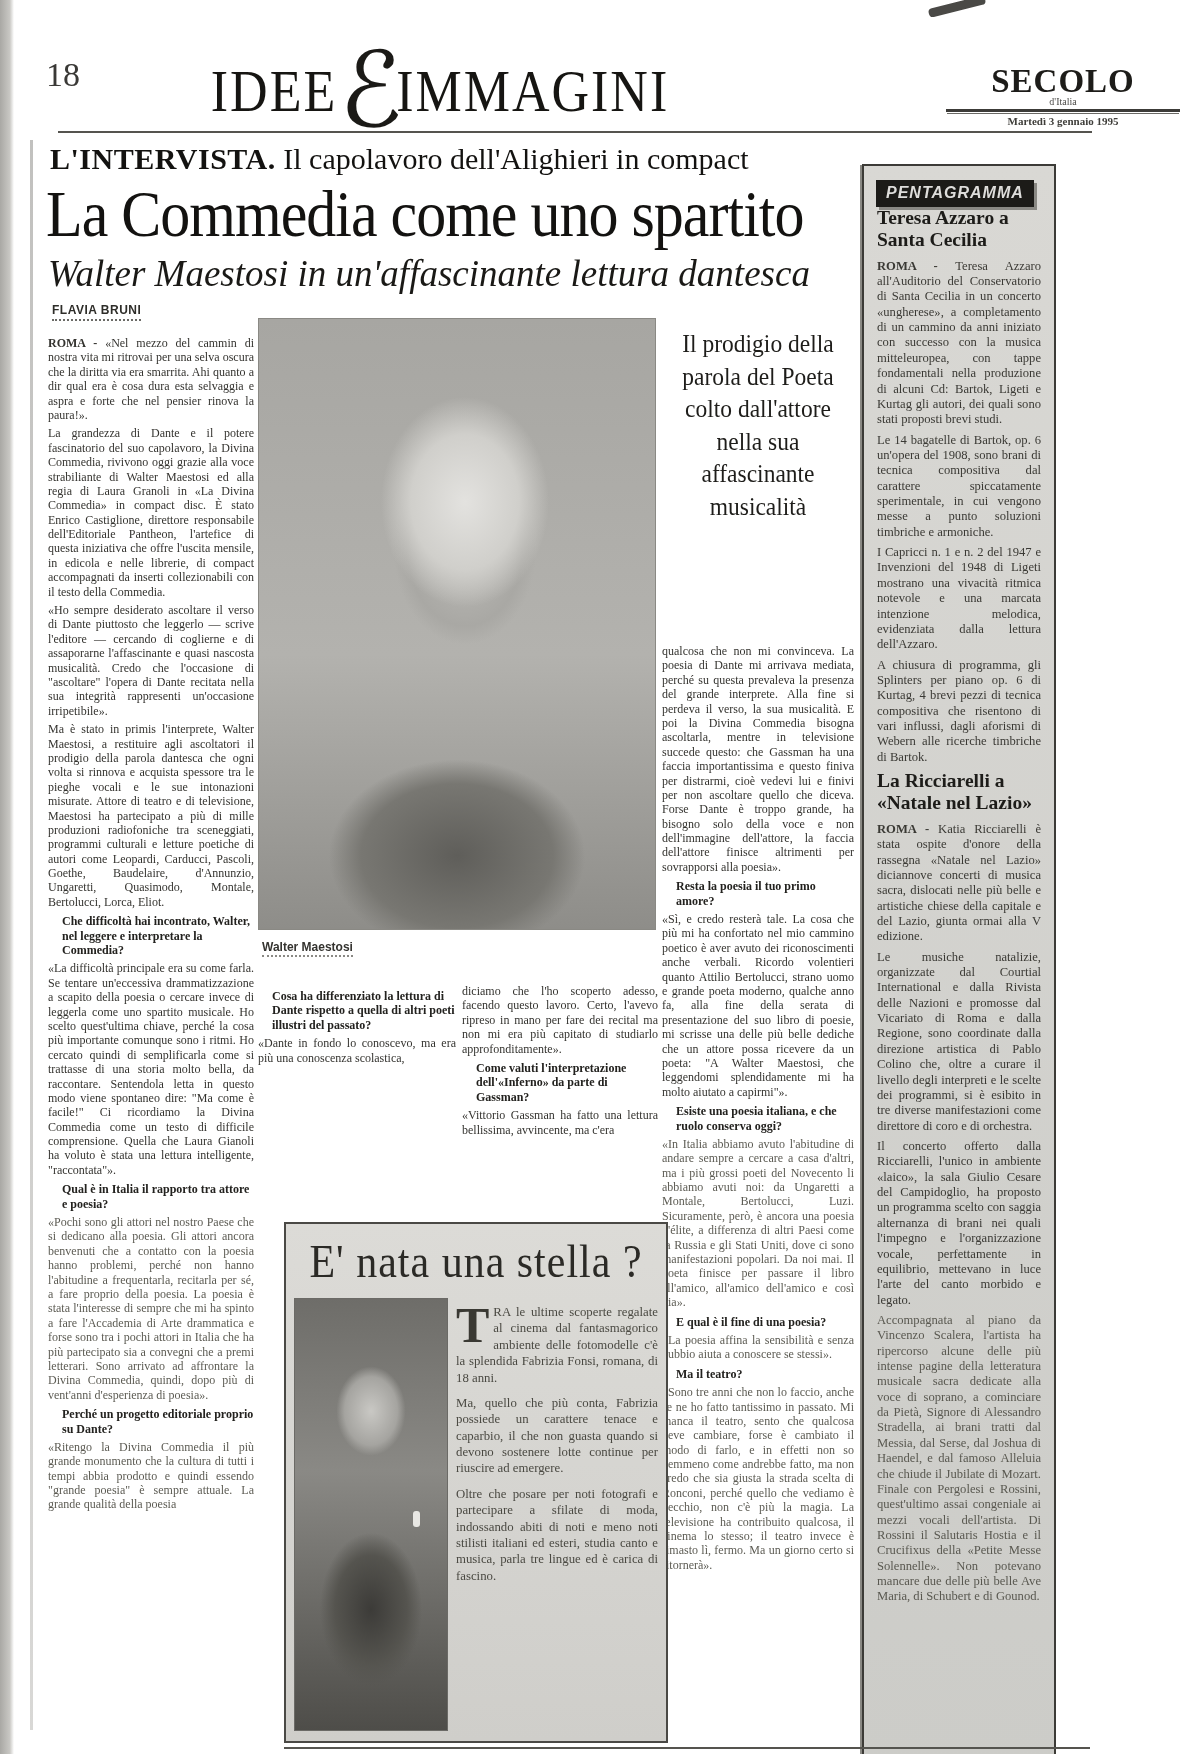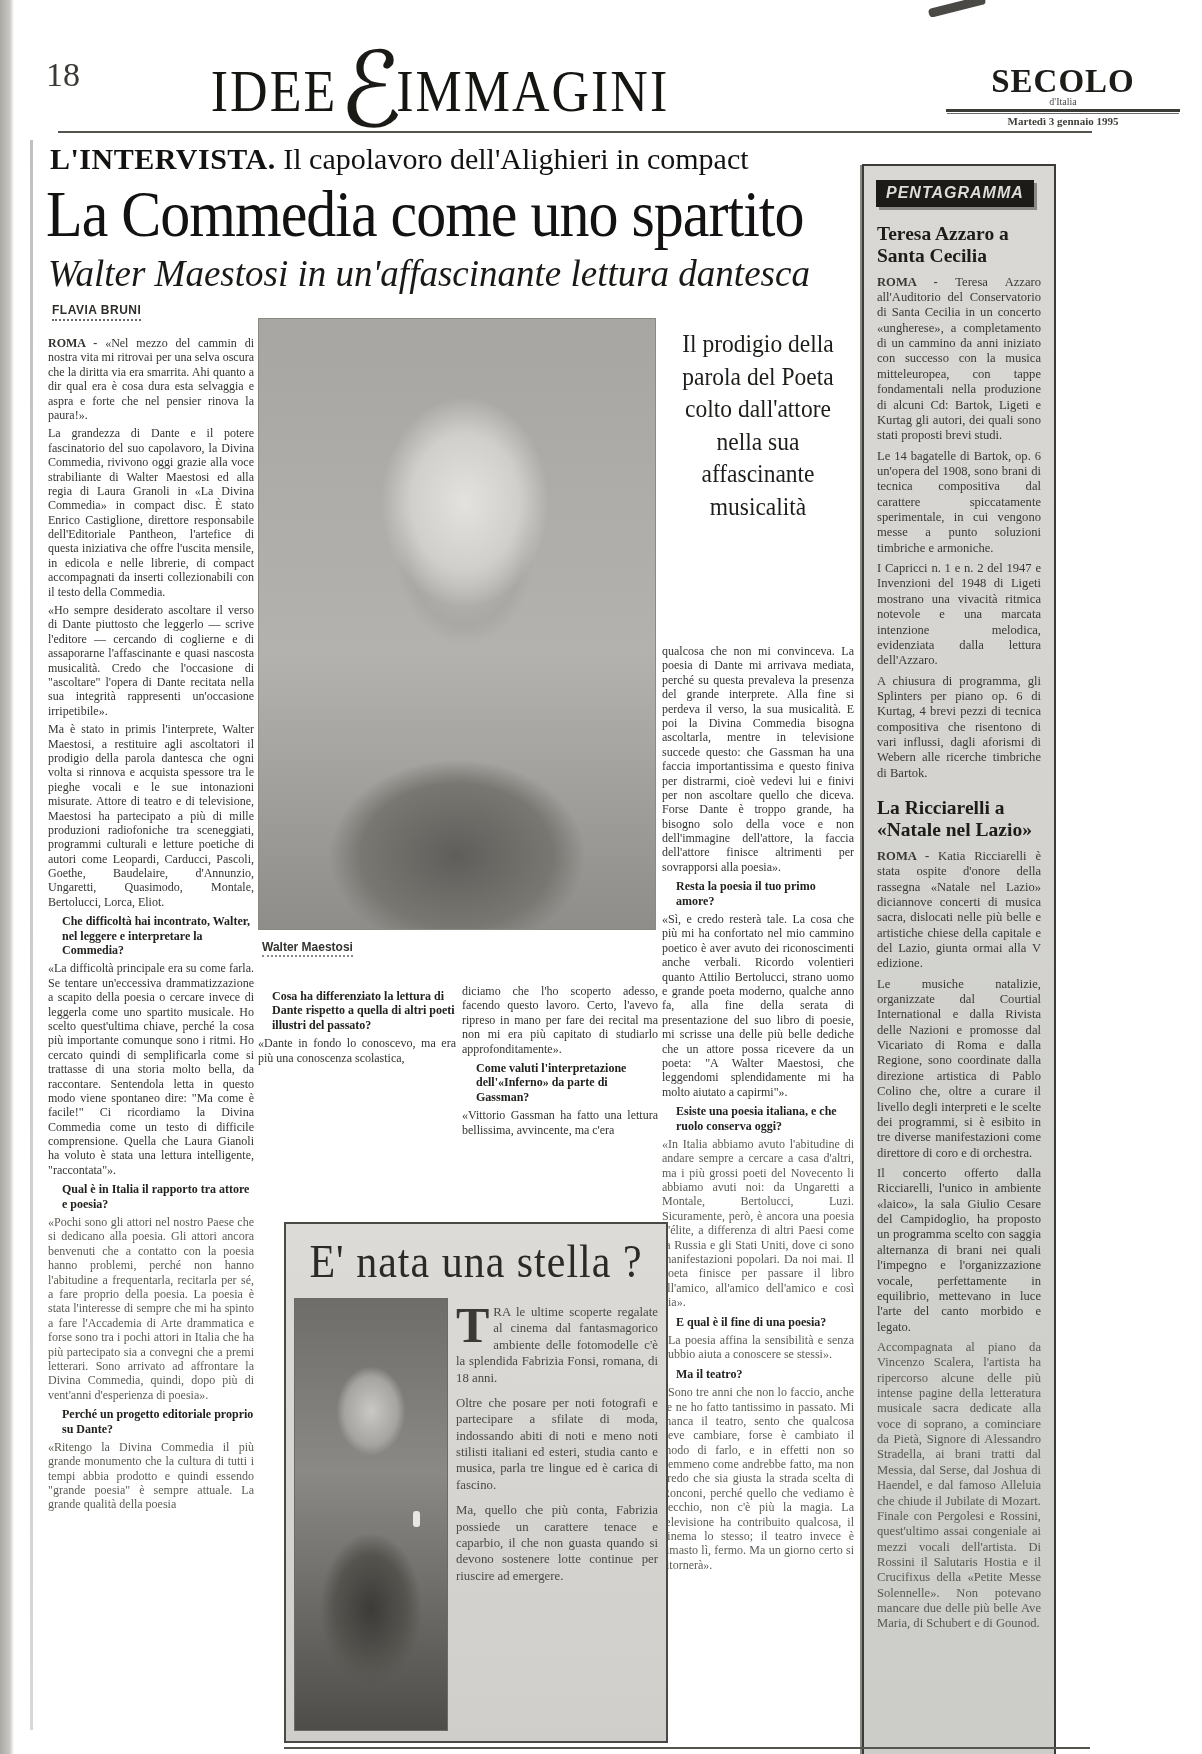--- a/index.html
+++ b/index.html
@@ -94,21 +94,21 @@
     margin:2px 4px 0 0; }
 
   
   .sidebar { position:absolute; left:862px; top:164px; width:194px; height:1597px;
     border:2px solid #3c3b37; box-shadow:-3px 0 0 -1px #8a8984; background:linear-gradient(180deg,#d9d8d4,#ccccc8); }
   .penta-label { margin:14px 12px 0 12px; background:#1c1b18; color:#dedddb;
     font-family:"Liberation Sans",sans-serif; font-weight:bold; font-style:italic;
     font-size:16px; letter-spacing:1px; padding:4px 10px 5px 10px; width:fit-content;
     box-shadow:3px 3px 0 #8a8984; }
   .sb-art { padding:0 13px; }
-  .sb-title { font-size:19.5px; font-weight:bold; color:#1d1c19; line-height:1.12; margin:16px 0 8px 0; }
+  .sb-title { font-size:19.5px; font-weight:bold; color:#1d1c19; line-height:1.12; margin:0 0 8px 0; }
   .sb-body p { font-size:12.6px; line-height:1.22; text-align:justify; color:#3a3934; margin-bottom:5px; }
   .sb-body .lead { font-weight:bold; }
   .sb-body .faded { color:#595850; }
   .bottom-rule { position:absolute; left:284px; top:1747px; width:806px; height:2px; background:#55544f; }
 </style>
 </head>
 <body>
 
 <div id="page">
   <div class="scan-edge-left"></div>
@@ -178,22 +178,22 @@
 
   <div class="vrule" style="left:658px; top:1225px; height:515px;"></div>
 
   <div class="stella">
     <div class="stella-title">E' nata una stella ?</div>
     <div class="stella-photo">
       <div class="stella-earring"></div>
     </div>
     <div class="stella-text">
       <p><span class="dropcap">T</span><span>RA le ultime scoperte regalate al cinema dal fantasmagorico ambiente delle fotomodelle c'è la splendida Fabrizia Fonsi, romana, di 18 anni.</span></p>
+      <p>Ma, quello che più conta, Fabrizia possiede un carattere tenace e caparbio, il che non guasta quando si devono sostenere lotte continue per riuscire ad emergere.</p>
       <p>Oltre che posare per noti fotografi e partecipare a sfilate di moda, indossando abiti di noti e meno noti stilisti italiani ed esteri, studia canto e musica, parla tre lingue ed è carica di fascino.</p>
-      <p>Ma, quello che più conta, Fabrizia possiede un carattere tenace e caparbio, il che non guasta quando si devono sostenere lotte continue per riuscire ad emergere.</p>
     </div>
   </div>
 
   <div class="sidebar">
     <div class="penta-label">PENTAGRAMMA</div>
     <div class="sb-art">
       <div class="sb-title">Teresa Azzaro a Santa Cecilia</div>
       <div class="sb-body">
         <p><span class="lead">ROMA - </span><span>Teresa Azzaro all'Auditorio del Conservatorio di Santa Cecilia in un concerto «ungherese», a completamento di un cammino da anni iniziato con successo con la musica mitteleuropea, con tappe fondamentali nella produzione di alcuni Cd: Bartok, Ligeti e Kurtag gli autori, dei quali sono stati proposti brevi studi.</span></p>
         <p>Le 14 bagatelle di Bartok, op. 6 un'opera del 1908, sono brani di tecnica compositiva dal carattere spiccatamente sperimentale, in cui vengono messe a punto soluzioni timbriche e armoniche.</p>

